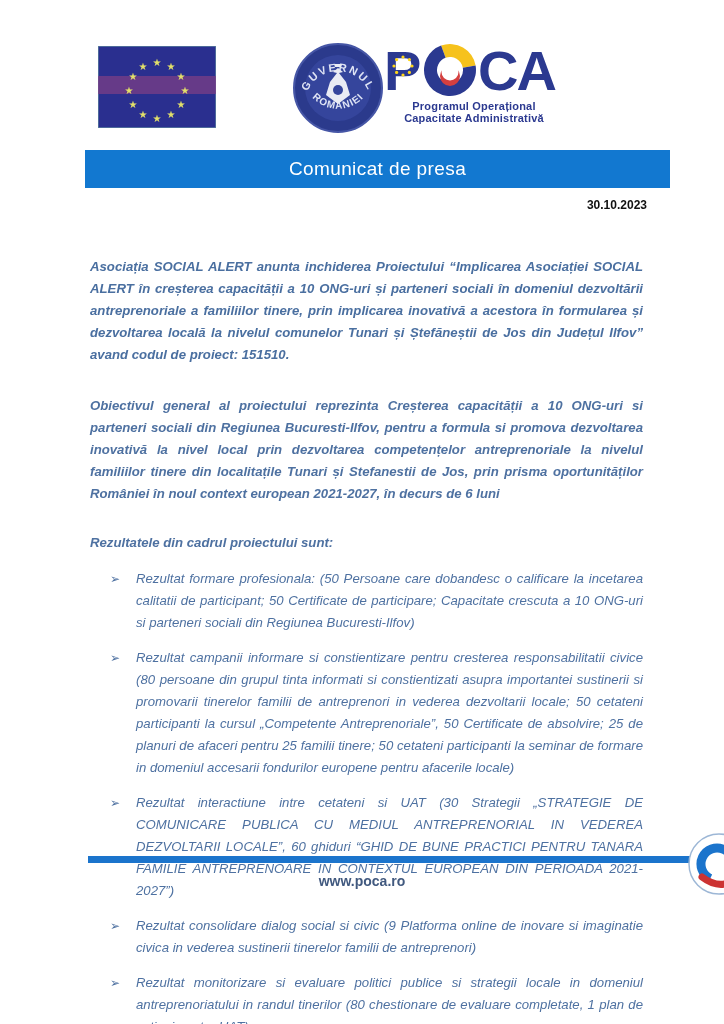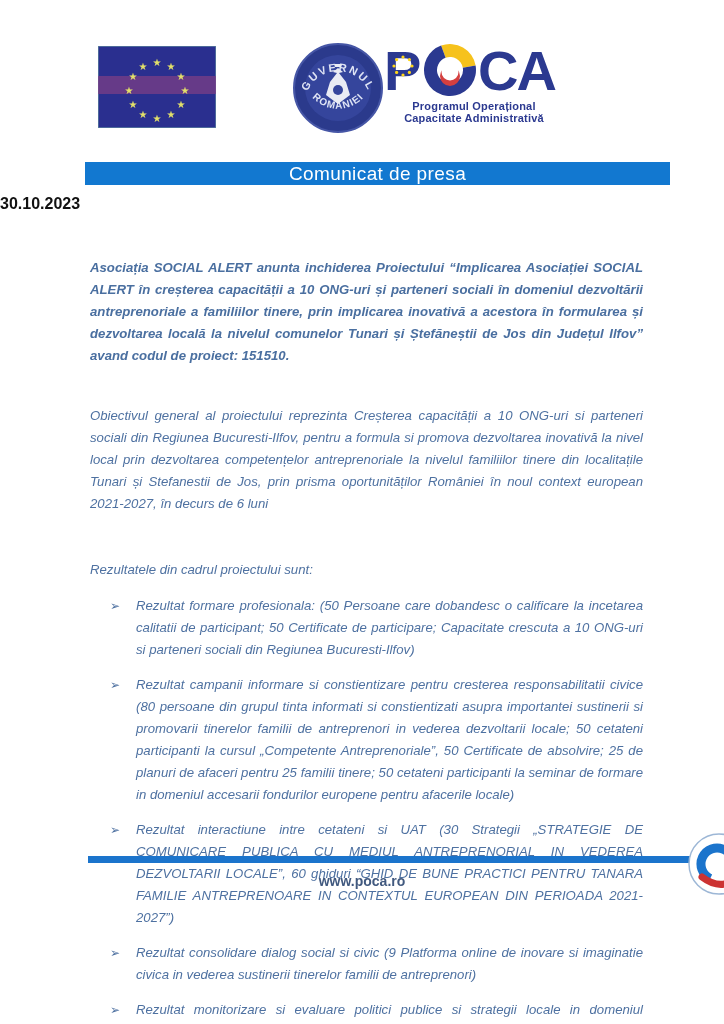--- a/index.html
+++ b/index.html
@@ -17,45 +17,45 @@
   }
   .eu-flag{margin-top:4px;}
   .gov-seal{margin-left:76px;margin-top:0;}
   .poca-sub{
     font-size:11px;font-weight:bold;color:#2b3990;
     letter-spacing:0.2px;margin-top:-4px;text-align:center;width:180px;
   }
 
   
   .banner{
-    margin:28px 54px 0 85px;height:23px;
+    margin:16px 54px 0 85px;height:38px;
     background:#1278d0;
     display:flex;align-items:center;justify-content:center;
   }
   .banner-title{
     color:#ffffff;font-size:19px;letter-spacing:0.4px;font-weight:400;
   }
 
   
   .date-line{
-    padding-right:48px;margin-top:10px;
-    font-size:16px;font-weight:bold;color:#111111;
+    text-align:right;padding-right:77px;margin-top:10px;
+    font-size:12px;font-weight:bold;color:#111111;
   }
 
   
   .content{
     padding:0 81px 0 90px;
     color:#4e71a1;
     font-style:italic;
     text-align:justify;
     font-size:13.2px;line-height:22px;
   }
   .intro{margin-top:44px;font-weight:bold;color:#4a6fa0;}
-  .objective{margin-top:38px;font-weight:400;}
-  .results-heading{margin-top:44px;font-weight:400;}
+  .objective{margin-top:29px;font-weight:700;}
+  .results-heading{margin-top:27px;font-weight:700;}
   .results-list{margin:14px 0 0 0;padding:0;list-style:none;}
   .results-list li{
     position:relative;
     margin:0 0 13px 46px;
     font-weight:400;
   }
   .results-list li .bullet{
     position:absolute;left:-26px;top:0;
     font-style:normal;font-size:12px;color:#4e71a1;
   }

